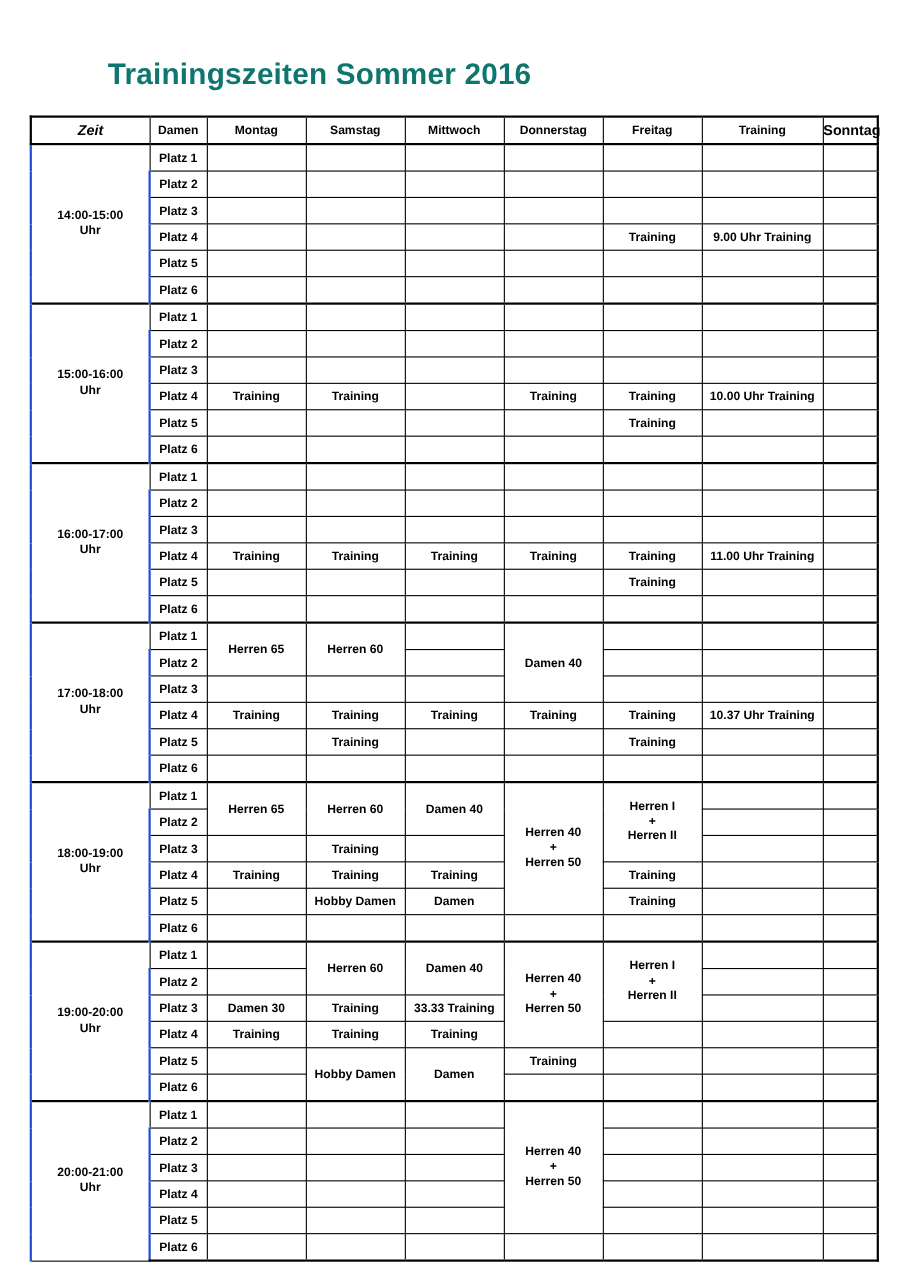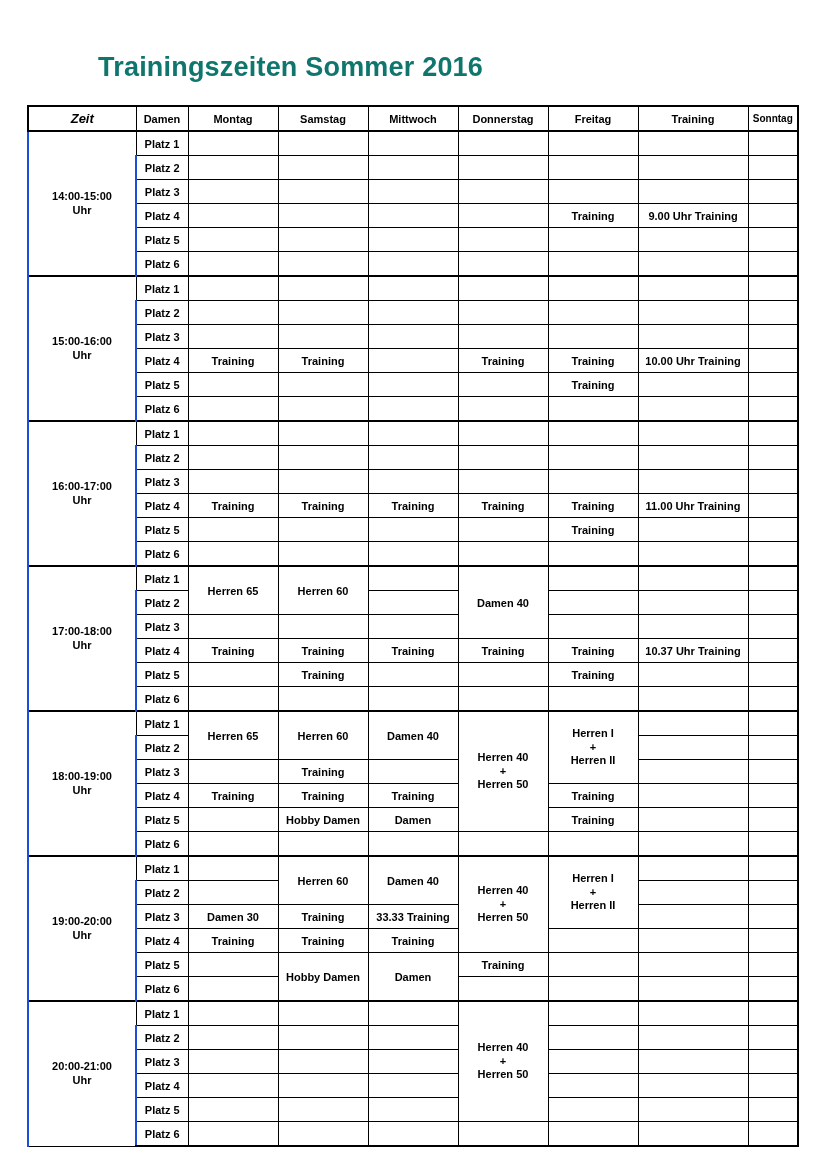--- a/index.html
+++ b/index.html
@@ -51,21 +51,21 @@
   col.c-day    { width: 90px; }
   col.c-sa     { width: 110px; }
   col.c-so     { width: 50px; }
 
   thead th {
     height: 21px;
     font-size: 11.5px;
     font-weight: bold;
   }
   thead th.zeit-head { font-size: 13px; font-style: italic; }
-  thead th.so-head { font-size: 10px; }
+  thead th.so-head { font-size: 13px; }
 
   td.zeit-cell {
     font-size: 13px;
     font-weight: bold;
     line-height: 1.3;
   }
   td.platz-cell {
     font-size: 11px;
     font-weight: bold;
     text-align: left;

